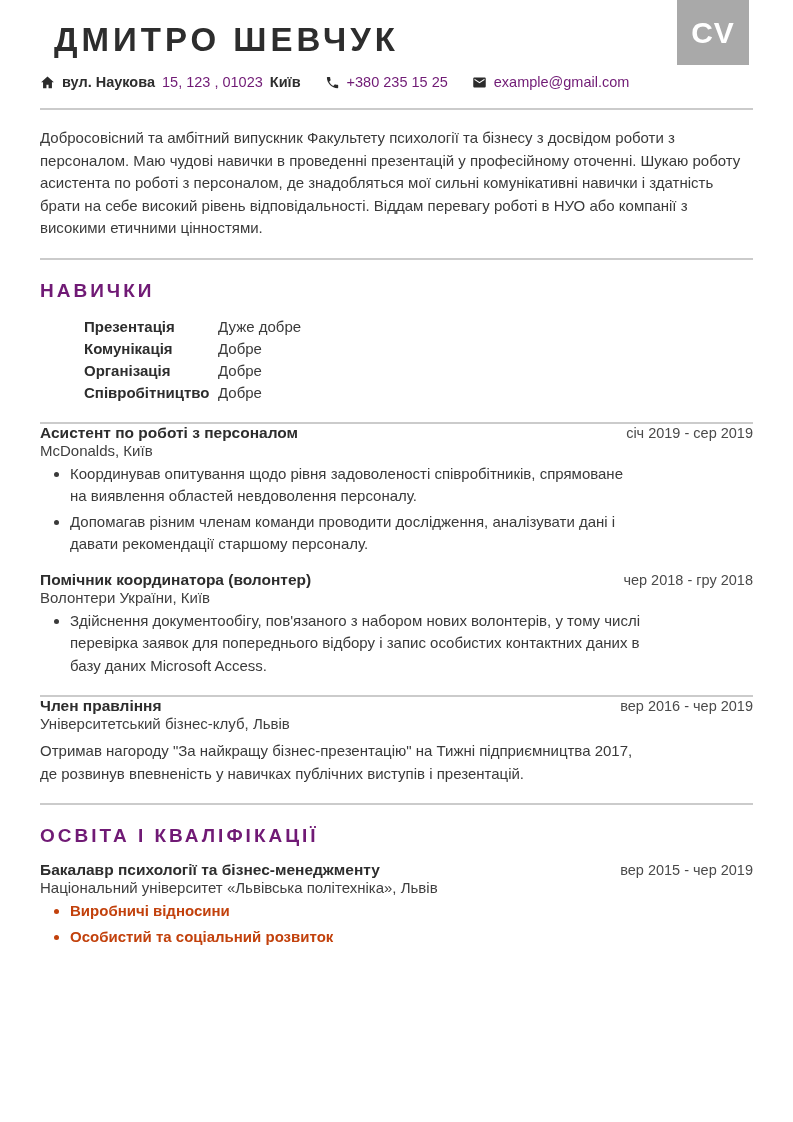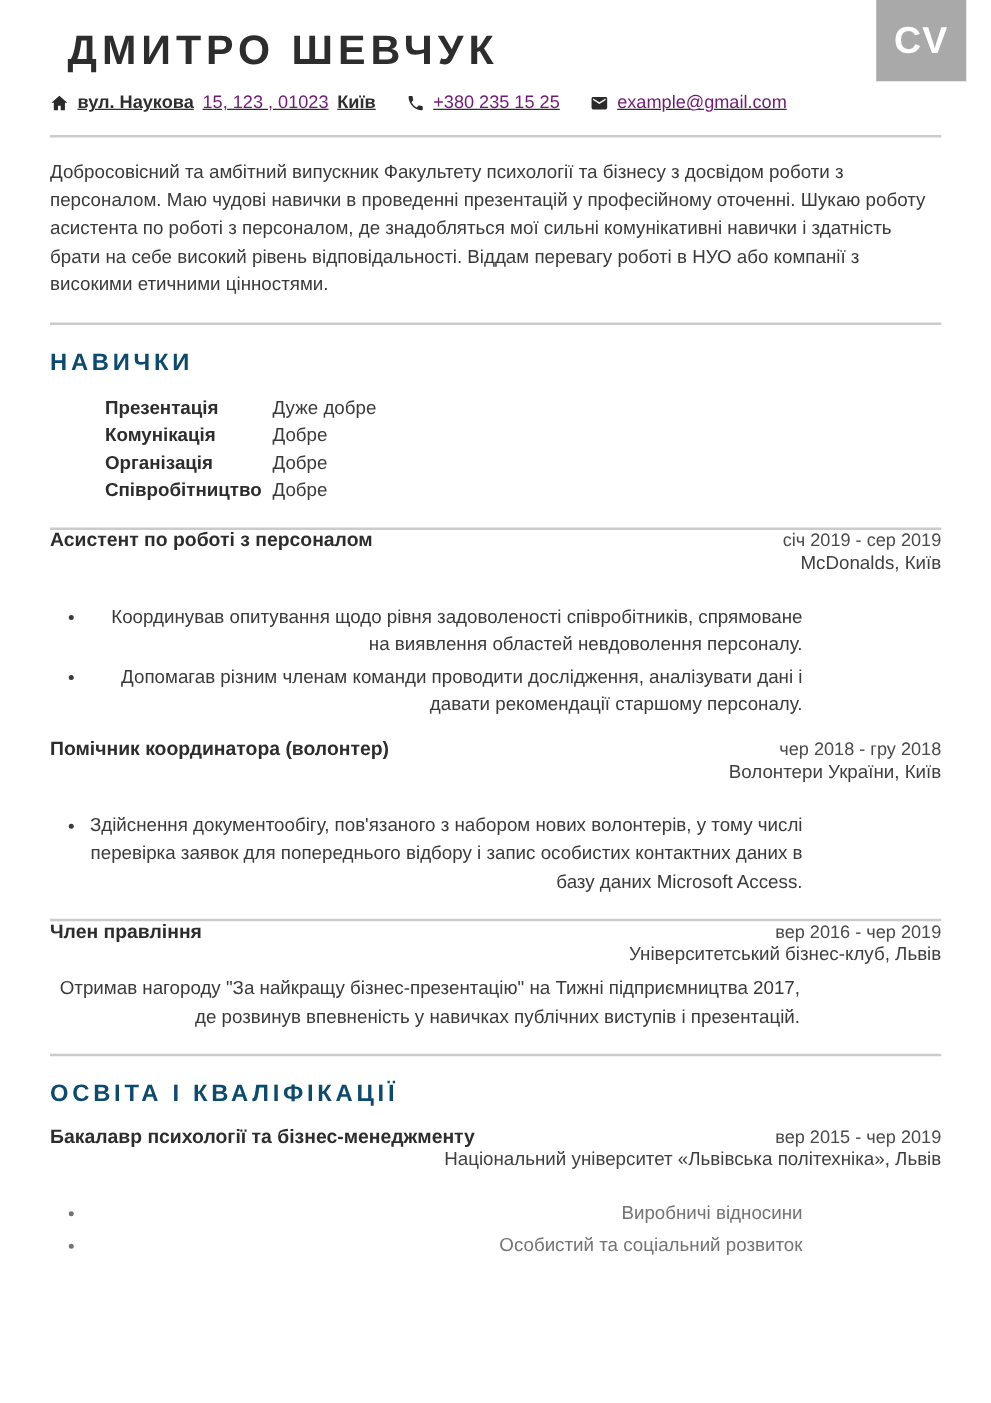--- a/index.html
+++ b/index.html
@@ -7,61 +7,61 @@
     width: 793px; height: 1122px;
     background: #ffffff;
     font-family: "Liberation Sans", sans-serif;
     color: #3a3a3a;
     overflow: hidden;
   }
   .page { position: relative; padding: 12px 40px 0 40px; box-sizing: border-box; width: 793px; height: 1122px; }
 
   
   .cv-badge {
-    position: absolute; top: 0; right: 20px;
+    position: absolute; top: 0; right: 44px;
     width: 72px; height: 65px; background: #a9a9a9;
     color: #ffffff; font-size: 30px; font-weight: 700;
     display: flex; align-items: center; justify-content: center;
     letter-spacing: 1px;
   }
   h1.name {
     margin: 10px 0 16px 14px;
     font-size: 33px; font-weight: 800; letter-spacing: 4px;
     color: #2d2d2d; line-height: 1.1;
   }
-  .contact { display: flex; align-items: center; gap: 24px; font-size: 14.5px; color: #2e2e2e; text-decoration: underline; }
+  .contact { display: flex; align-items: center; gap: 24px; font-size: 14.5px; color: #2e2e2e; }
   .contact .seg { display: flex; align-items: center; gap: 7px; }
   .contact .cyr { font-weight: 600; }
   .contact .plain { font-weight: 400; color: #701a75; }
   .icon svg { width: 15px; height: 15px; fill: #2b2b2b; display: block; }
 
   hr.div { border: none; border-top: 2px solid #cbcbcb; margin: 18px 0 0 0; }
 
   .summary { font-size: 15px; line-height: 1.5; margin: 17px 0 0 0; max-width: 722px; }
 
   h2.section-title {
     font-size: 19px; font-weight: 800; letter-spacing: 3px;
-    color: #0c4a6e; margin: 20px 0 14px 0;
+    color: #701a75; margin: 20px 0 14px 0;
   }
 
   
   .skill-row { display: grid; grid-template-columns: 178px 1fr; font-size: 15px; line-height: 22px; }
   .skill-label { font-weight: 700; color: #2d2d2d; margin-left: 44px; }
   .skill-level { color: #3a3a3a; }
 
   
-  .entry { margin: 0 0 15px 0; text-align: right; }
+  .entry { margin: 0 0 15px 0; }
   .entry-head { display: flex; justify-content: space-between; align-items: baseline; }
   .entry-role { font-size: 15.5px; font-weight: 700; color: #2d2d2d; }
   .entry-dates { font-size: 14.5px; color: #4a4a4a; white-space: nowrap; }
   .entry-org { font-size: 15px; color: #3f3f3f; margin-top: 0; }
   .entry-desc { font-size: 15px; line-height: 1.5; margin: 8px 0 0 0; max-width: 600px; }
-  ul.bullets { margin: 24px 0 0 0; padding-left: 30px; }
+  ul.bullets { margin: 4px 0 0 0; padding-left: 30px; }
   ul.bullets li { font-size: 15px; line-height: 1.5; max-width: 572px; margin-bottom: 3px; }
-  ul.bullets.bold li { font-weight: 400; color: #737373; }
+  ul.bullets.bold li { font-weight: 700; color: #c2410c; }
 </style>
 </head>
 <body>
 
 <div class="page">
 
   <div class="cv-badge">
     <span>CV</span>
   </div>
 

